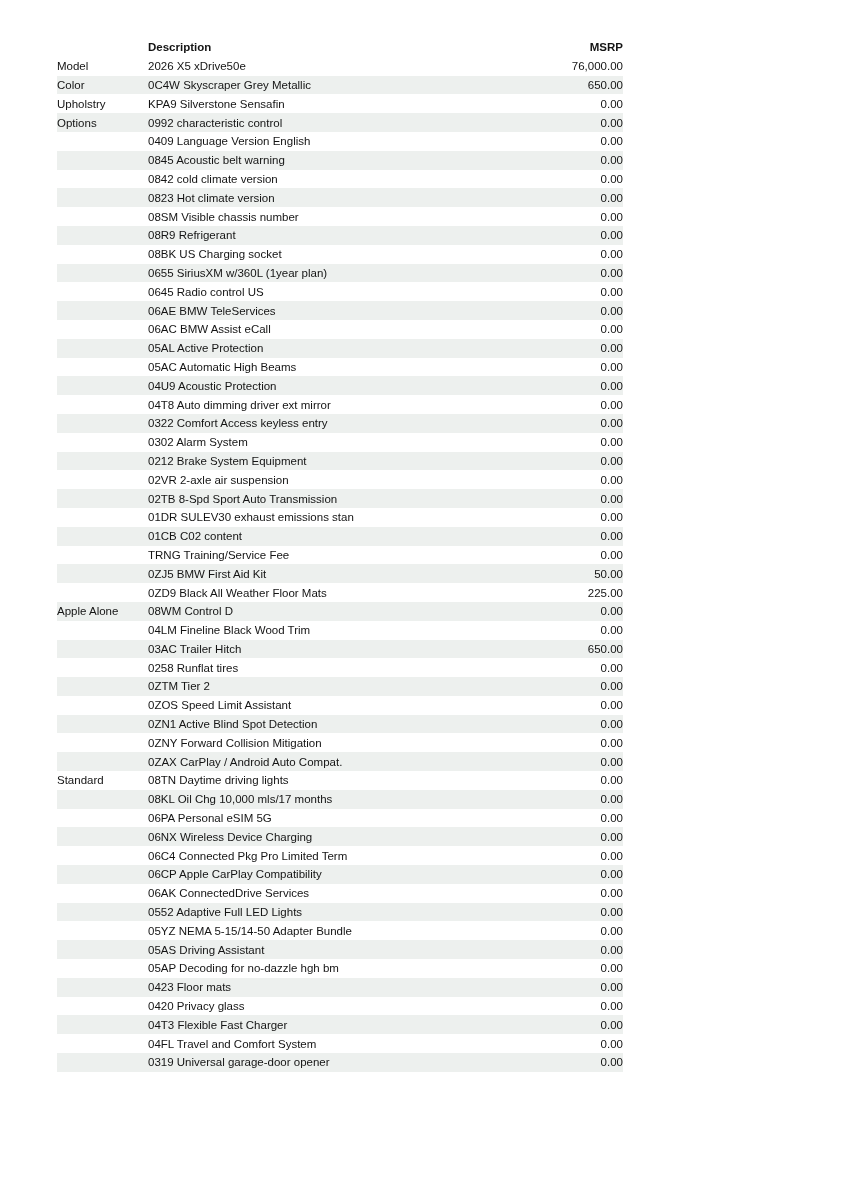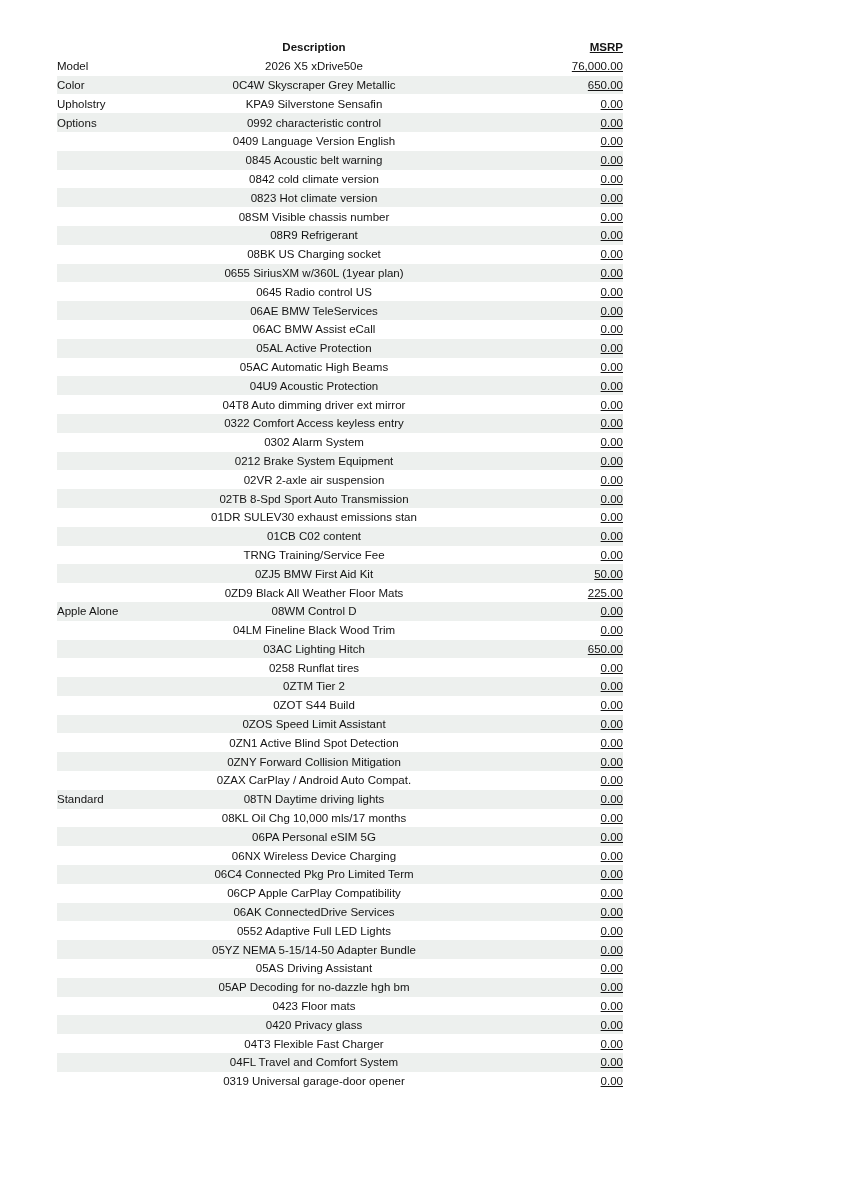--- a/index.html
+++ b/index.html
@@ -25,22 +25,22 @@
   }
   table.pricing th,
   table.pricing td {
     padding: 0;
     height: 18.8px;
     vertical-align: middle;
     white-space: nowrap;
     overflow: hidden;
   }
   .col-cat  { width: 91px;  text-align: left; padding-left: 2px; }
-  .col-desc { width: 332px; text-align: center; }
-  .col-msrp { width: 143px; text-align: right; padding-right: 14px; text-decoration: underline; }
+  .col-desc { width: 332px; text-align: left; }
+  .col-msrp { width: 143px; text-align: right; padding-right: 14px; }
   thead th { font-weight: bold; background: #ffffff; }
   tbody tr:nth-child(even) { background: var(--stripe, #edf0ee); }
   tbody tr:nth-child(odd)  { background: #ffffff; }
 </style>
 </head>
 <body>
 
 <div class="page">
   <table class="pricing">
     <thead>
@@ -233,41 +233,36 @@
   </tr>
 
   <tr>
     <td class="col-cat"></td>
     <td class="col-desc">04LM Fineline Black Wood Trim</td>
     <td class="col-msrp">0.00</td>
   </tr>
 
   <tr>
     <td class="col-cat"></td>
-    <td class="col-desc">03AC Lighting Hitch</td>
+    <td class="col-desc">03AC Trailer Hitch</td>
     <td class="col-msrp">650.00</td>
   </tr>
 
   <tr>
     <td class="col-cat"></td>
     <td class="col-desc">0258 Runflat tires</td>
     <td class="col-msrp">0.00</td>
   </tr>
 
   <tr>
     <td class="col-cat"></td>
     <td class="col-desc">0ZTM Tier 2</td>
     <td class="col-msrp">0.00</td>
   </tr>
 
-  <tr>
-    <td class="col-cat"></td>
-    <td class="col-desc">0ZOT S44 Build</td>
-    <td class="col-msrp">0.00</td>
-  </tr>
 
   <tr>
     <td class="col-cat"></td>
     <td class="col-desc">0ZOS Speed Limit Assistant</td>
     <td class="col-msrp">0.00</td>
   </tr>
 
 
   <tr>
     <td class="col-cat"></td>

